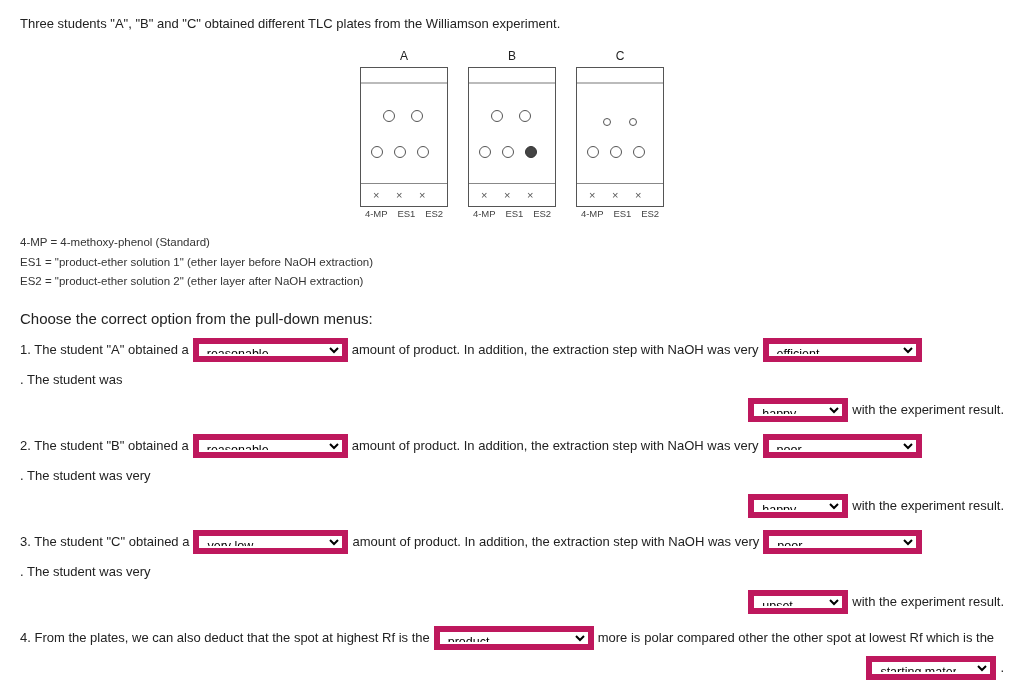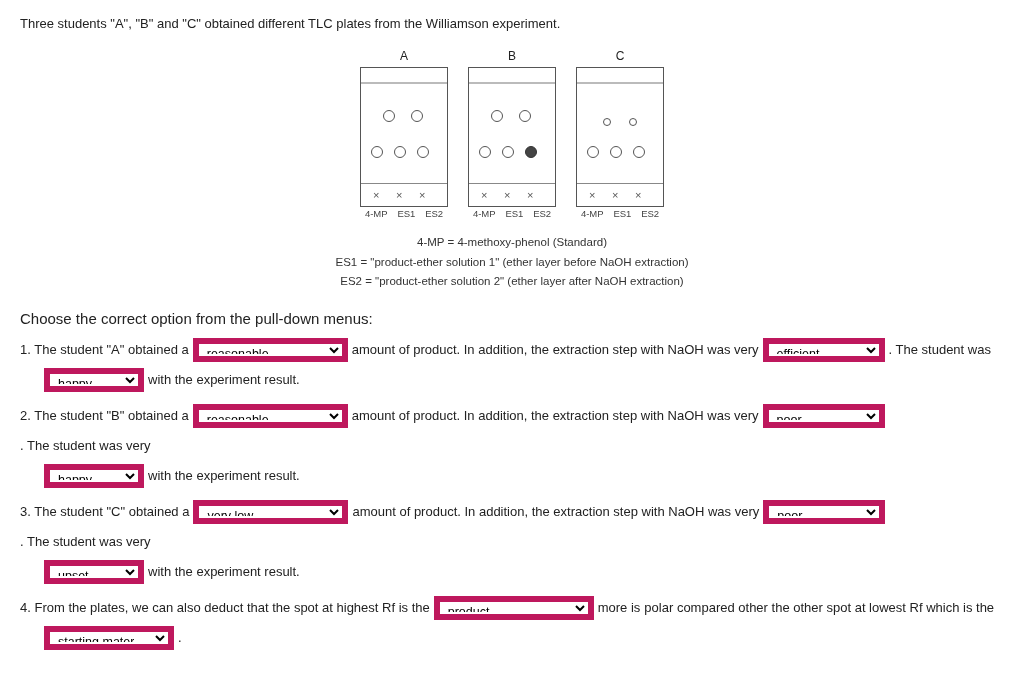--- a/index.html
+++ b/index.html
@@ -69,21 +69,20 @@
     }
     .tlc-cross-labels {
       display: flex;
       justify-content: space-around;
       width: 88px;
       font-size: 9.5px;
       margin-top: 1px;
       color: #444;
     }
     .legend {
-      text-align: center;
       font-size: 11.5px;
       line-height: 1.7;
       margin-bottom: 18px;
       color: #333;
     }
     .instructions {
       font-size: 15px;
       margin-bottom: 10px;
     }
     .question-block {
@@ -96,32 +95,33 @@
       flex-wrap: wrap;
       gap: 4px;
       margin-bottom: 4px;
     }
     .q-row2 {
       display: flex;
       align-items: center;
       gap: 4px;
       margin-left: 24px;
       margin-bottom: 6px;
+      justify-content: flex-end;
     }
     select {
       border: 6px solid #be185d;
       background: #fff;
       font-size: 12.5px;
       padding: 2px 18px 2px 4px;
       height: 24px;
       cursor: pointer;
       appearance: auto;
     }
     select.wide { width: 155px; }
-    select.med { width: 122px; }
+    select.med { width: 159px; }
     select.small { width: 100px; }
     select.product-sel { width: 160px; }
     select.polar-sel { width: 120px; }
     select.startmat-sel { width: 130px; }
   </style>
 </head>
 <body>
 
 <p class="intro">Three students "A", "B" and "C" obtained different TLC plates from the Williamson experiment.</p>
 

